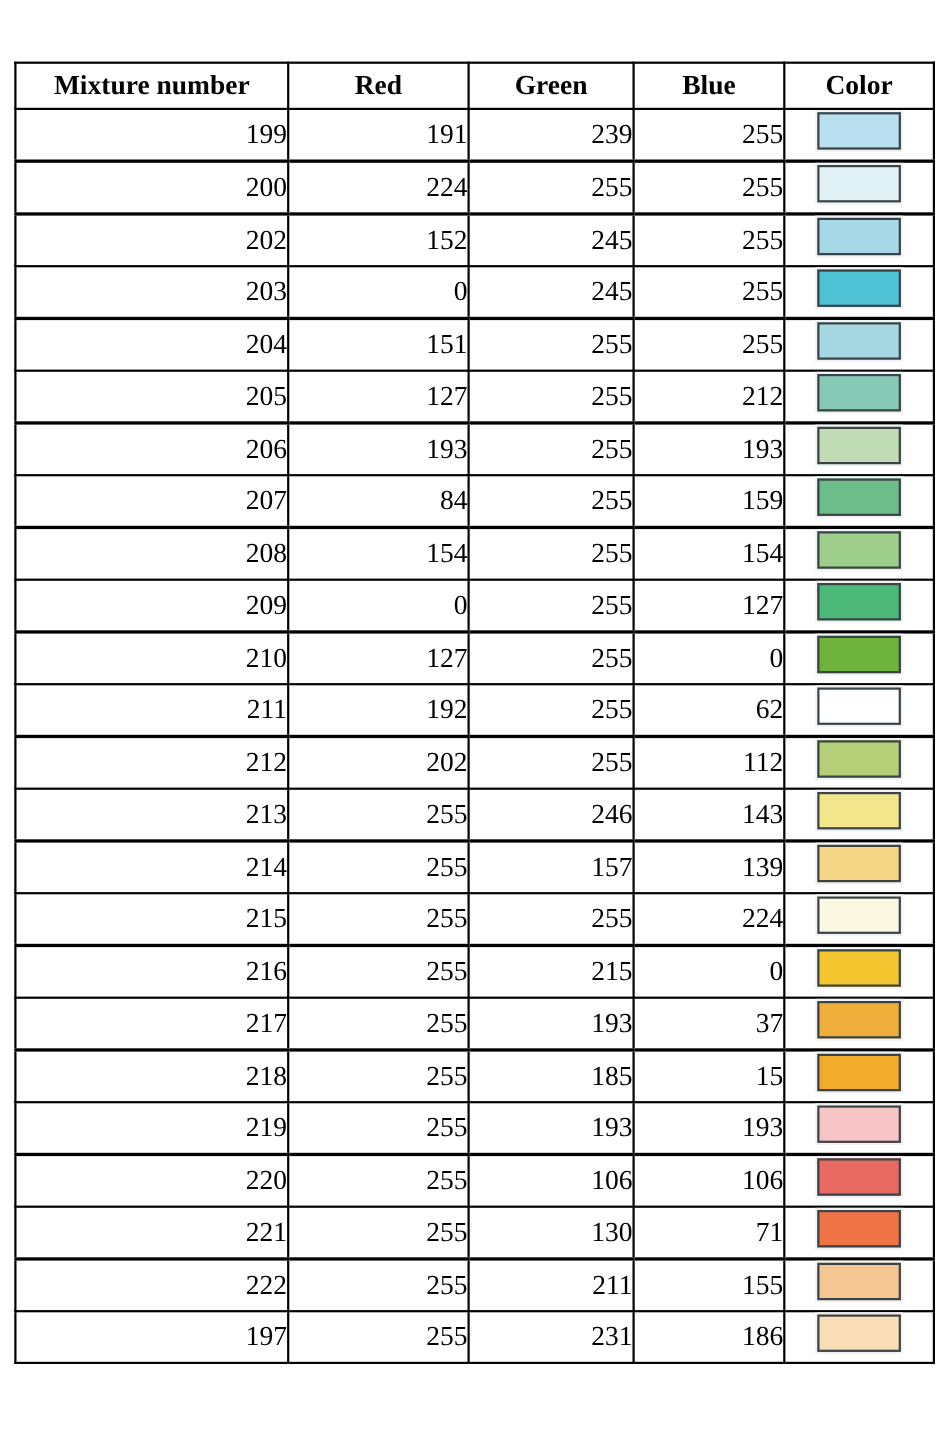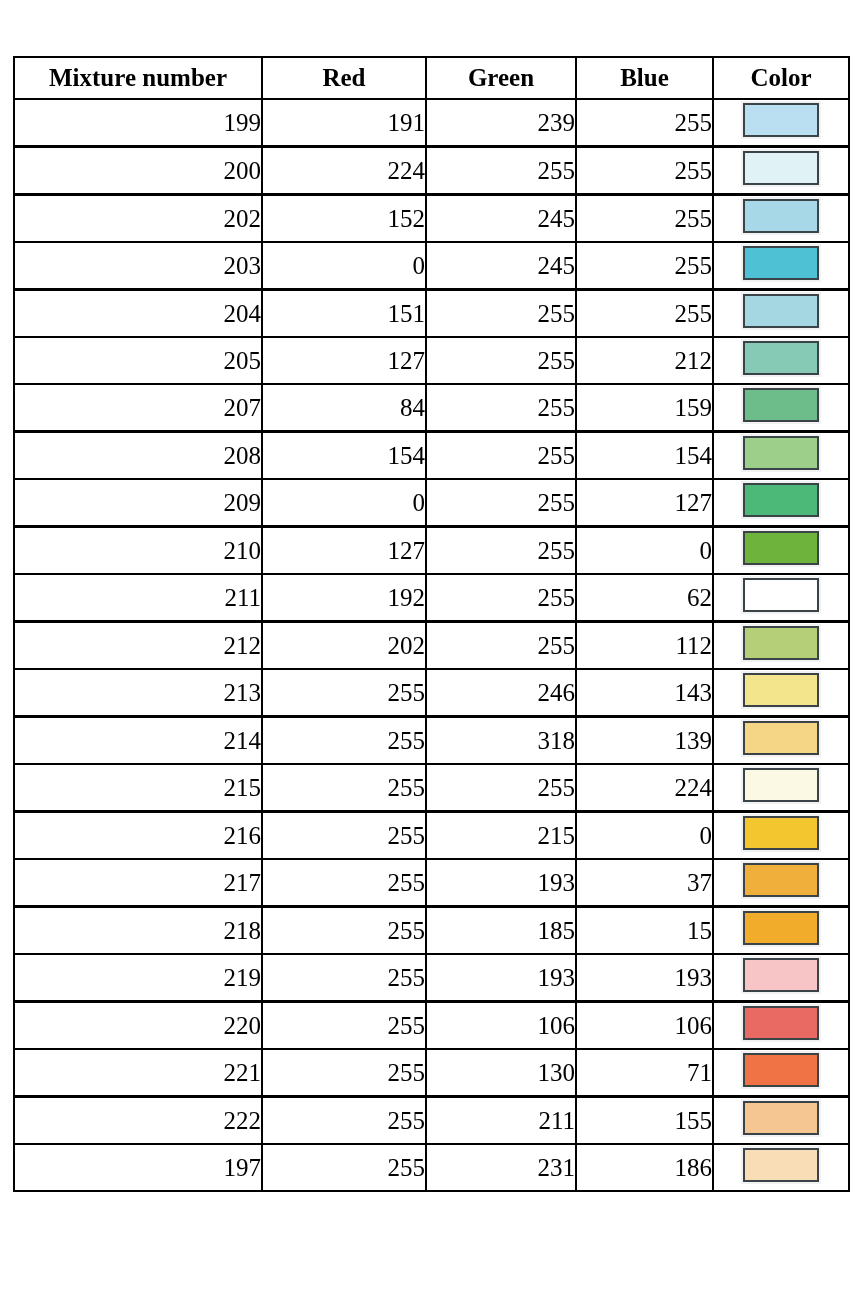--- a/index.html
+++ b/index.html
@@ -139,20 +139,27 @@
             <td class="num">255</td>
             <td class="swatch-cell"><span class="swatch" style="background-color: rgb(165, 215, 226);"></span></td>
           </tr>
           <tr>
             <td class="num">205</td>
             <td class="num">127</td>
             <td class="num">255</td>
             <td class="num">212</td>
             <td class="swatch-cell"><span class="swatch" style="background-color: rgb(134, 201, 181);"></span></td>
           </tr>
+          <tr class="heavy-top">
+            <td class="num">206</td>
+            <td class="num">193</td>
+            <td class="num">255</td>
+            <td class="num">193</td>
+            <td class="swatch-cell"><span class="swatch" style="background-color: rgb(191, 220, 180);"></span></td>
+          </tr>
           <tr>
             <td class="num">207</td>
             <td class="num">84</td>
             <td class="num">255</td>
             <td class="num">159</td>
             <td class="swatch-cell"><span class="swatch" style="background-color: rgb(109, 189, 139);"></span></td>
           </tr>
           <tr class="heavy-top">
             <td class="num">208</td>
             <td class="num">154</td>
@@ -191,21 +198,21 @@
           <tr>
             <td class="num">213</td>
             <td class="num">255</td>
             <td class="num">246</td>
             <td class="num">143</td>
             <td class="swatch-cell"><span class="swatch" style="background-color: rgb(242, 229, 140);"></span></td>
           </tr>
           <tr class="heavy-top">
             <td class="num">214</td>
             <td class="num">255</td>
-            <td class="num">318</td>
+            <td class="num">157</td>
             <td class="num">139</td>
             <td class="swatch-cell"><span class="swatch" style="background-color: rgb(245, 214, 135);"></span></td>
           </tr>
           <tr>
             <td class="num">215</td>
             <td class="num">255</td>
             <td class="num">255</td>
             <td class="num">224</td>
             <td class="swatch-cell"><span class="swatch" style="background-color: rgb(251, 248, 228);"></span></td>
           </tr>

